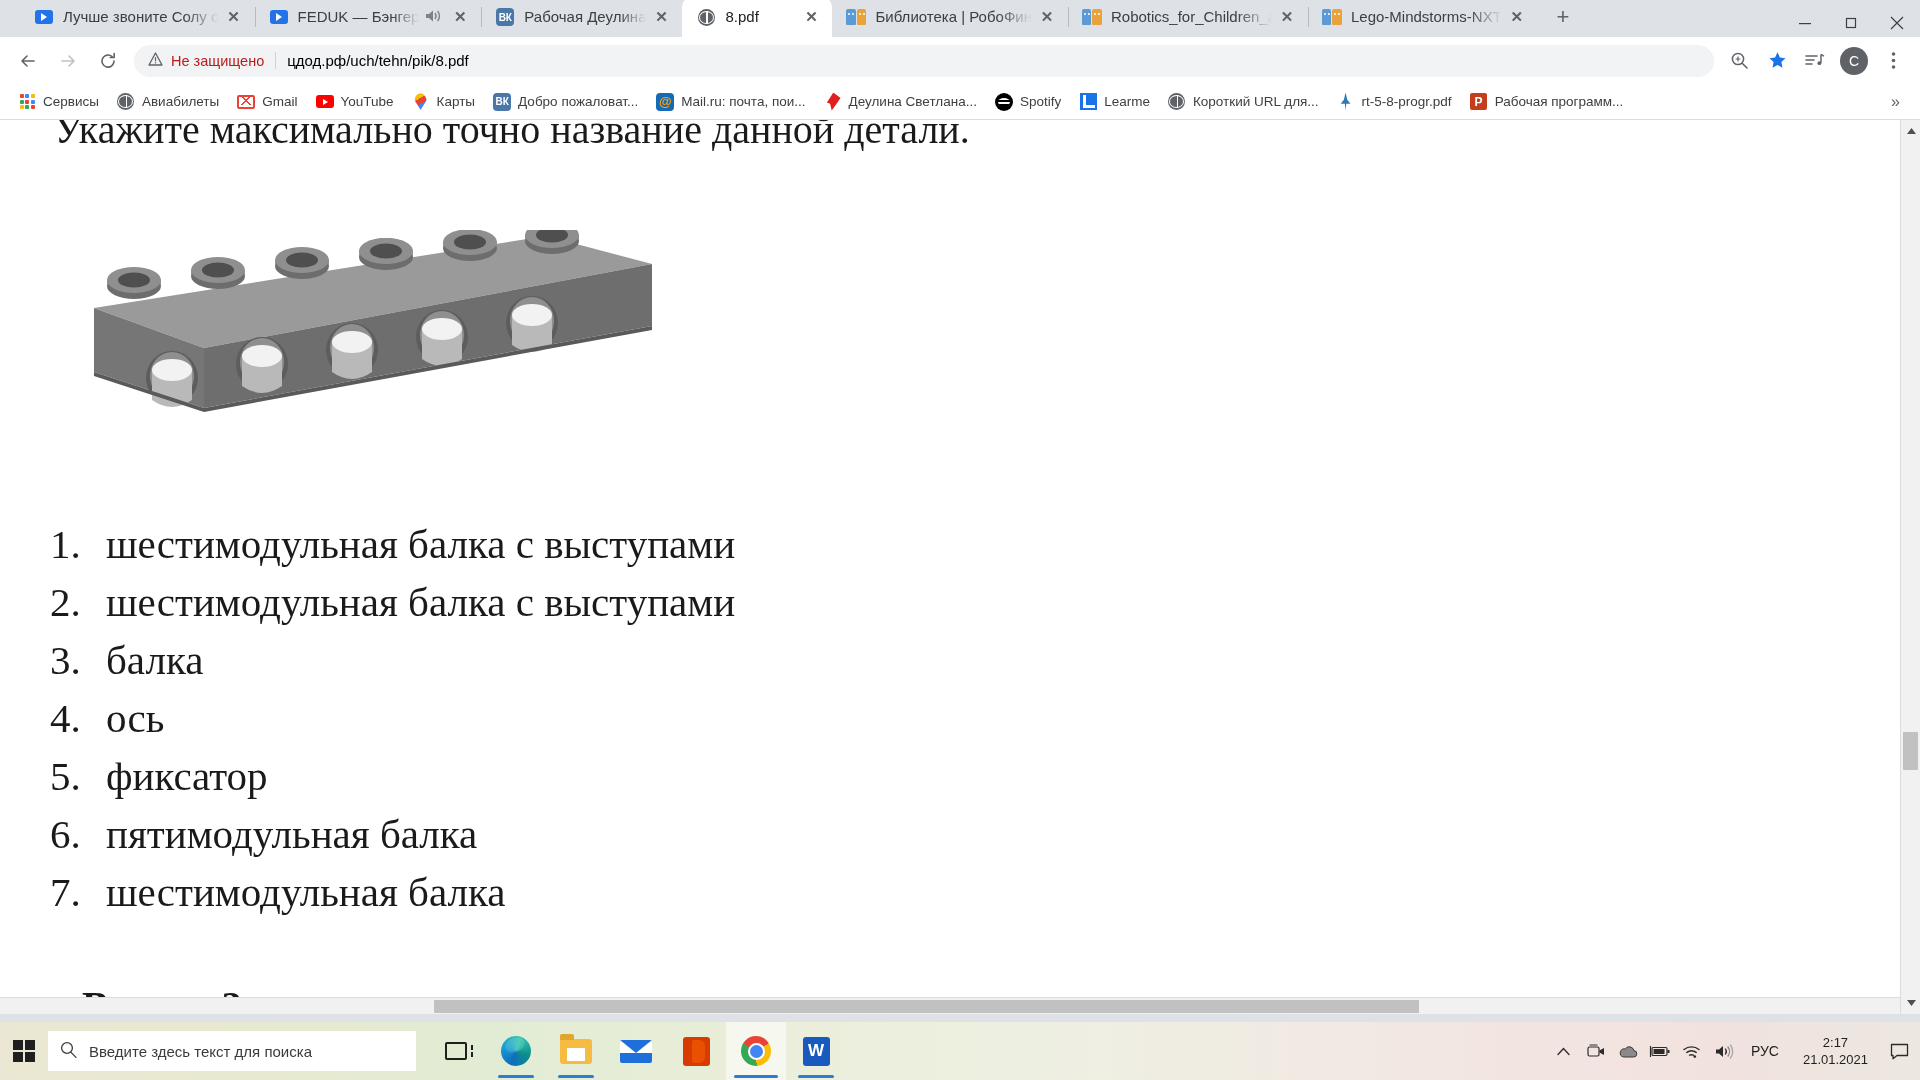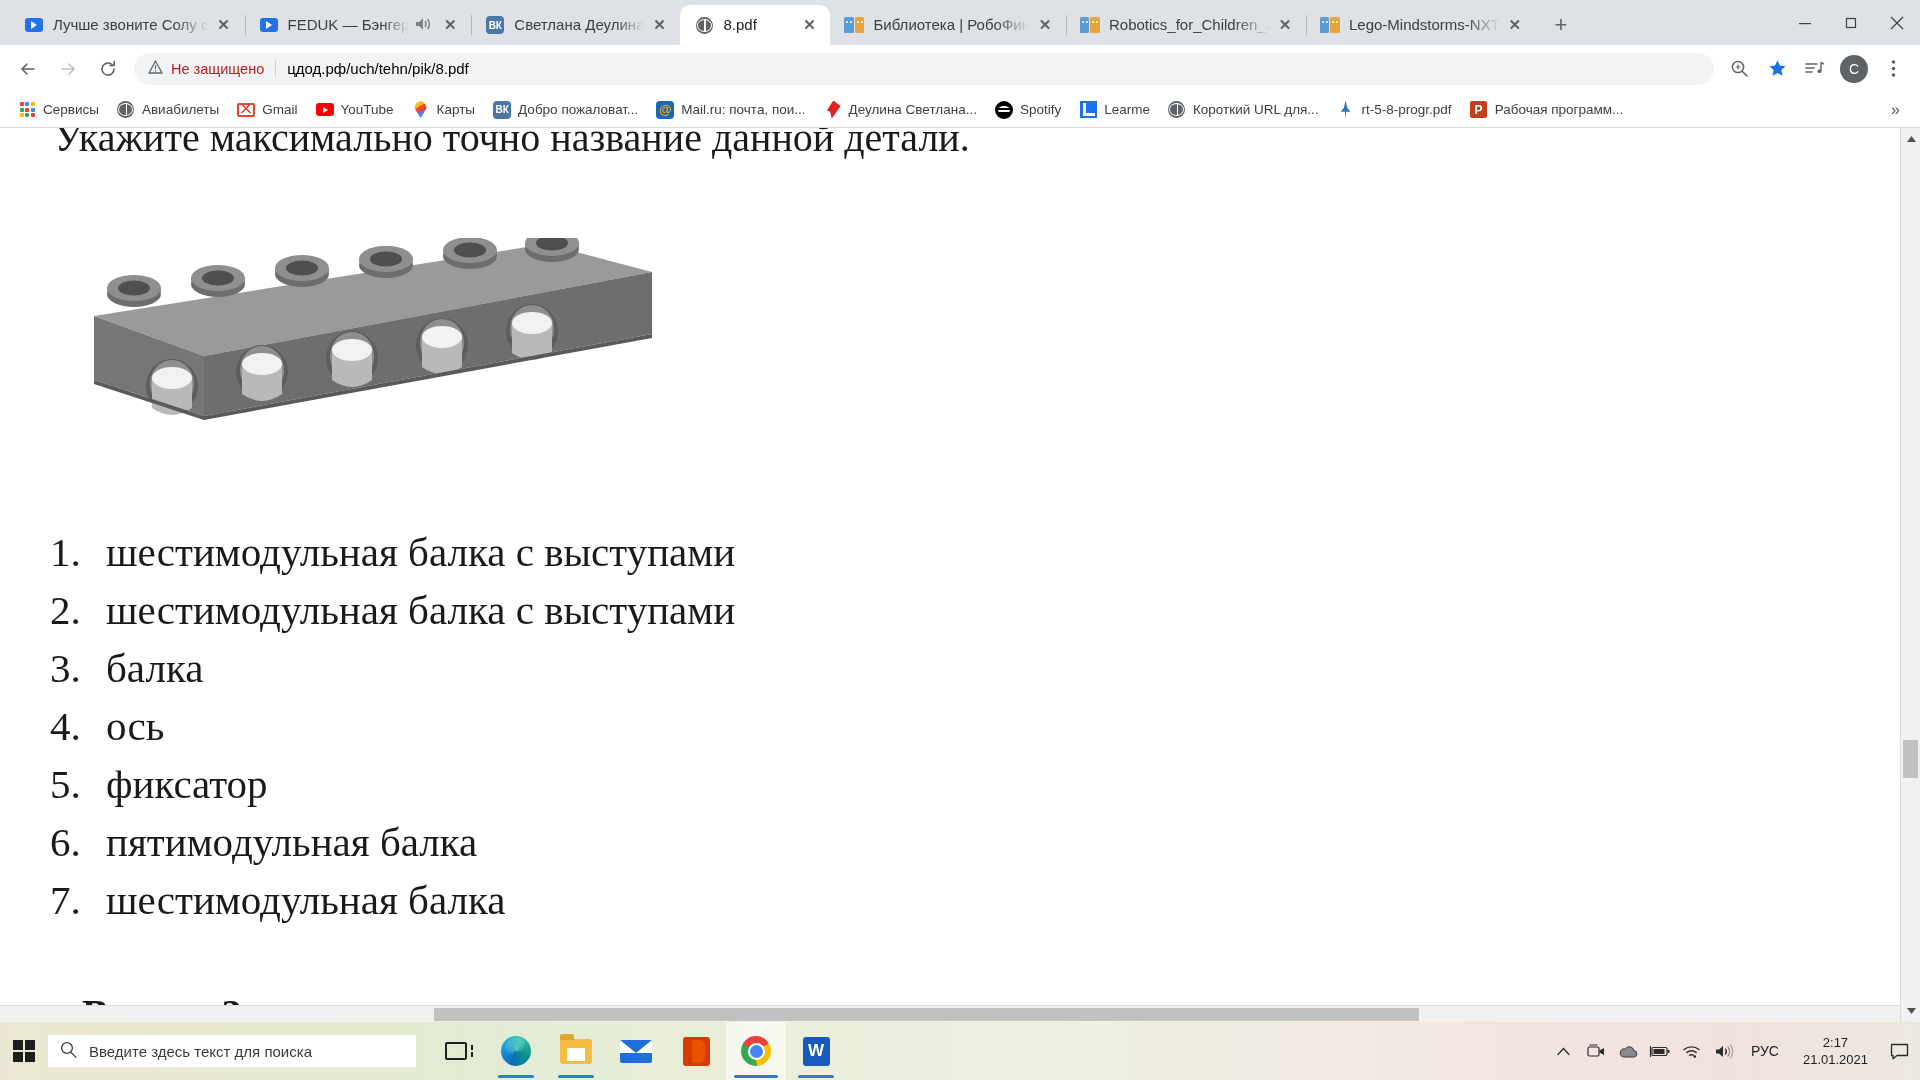--- a/index.html
+++ b/index.html
@@ -8,22 +8,22 @@
     font-family:"Liberation Sans", sans-serif;
     background:#ffffff;
     -webkit-font-smoothing:antialiased;
   }
 
   
   #browser { width:1920px; height:1022px; background:#dee1e6; position:relative; }
 
   
   .tabstrip {
-    height:45px; display:flex; align-items:flex-end;
-    padding-left:10px; position:relative;
+    height:37px; display:flex; align-items:flex-end;
+    padding-left:20px; position:relative;
   }
   .tab {
     height:40px; display:flex; align-items:center;
     padding:0 10px 0 14px; position:relative;
     max-width:240px; min-width:150px; flex:0 0 auto;
     font-size:15px; color:#3c4043;
   }
   .tab.inactive { }
   .tab.inactive + .tab.inactive::before,
   .tab.inactive::before {
@@ -213,21 +213,21 @@
     display:flex; align-items:center;
   }
   #taskbar::before { content:""; position:absolute; inset:0;
     background:rgba(243,243,243,.28); }
   .tb-start { width:48px; height:58px; display:flex; align-items:center;
               justify-content:center; position:relative; z-index:2; }
   .winlogo { display:grid; grid-template-columns:10px 10px;
              grid-template-rows:10px 10px; gap:2.5px; }
   .winlogo i { background:#1f1f1f; }
   .tb-search {
-    width:368px; height:32px; background:#fff; display:flex; align-items:center;
+    width:368px; height:40px; background:#fff; display:flex; align-items:center;
     padding:0 12px; position:relative; z-index:2; font-size:15px; color:#3b3b3b;
   }
   .tb-search .mag { margin-right:12px; }
   .tb-apps { display:flex; align-items:center; position:relative; z-index:2;
              margin-left:10px; }
   .tb-app { width:60px; height:58px; display:flex; align-items:center;
             justify-content:center; position:relative; }
   .tb-app.running::after { content:""; position:absolute; bottom:2px;
             left:12px; width:36px; height:3px; background:#2a7fd4;
             border-radius:2px; }
@@ -309,21 +309,21 @@
             <path d="M14.6 3c2.2 3 2.2 7 0 10" stroke="#5f6368" stroke-width="1.4" fill="none"></path>
           </svg>
       </span>
       <span class="tab-close">✕</span>
     </div>
 
     <div class="tab inactive">
       <span class="tab-fav">
           <span class="fav-vk">ВК</span>
         </span>
-      <span class="tab-title">Светлана Деулина</span>
+      <span class="tab-title">Рабочая Деулина</span>
       <span class="tab-close">✕</span>
     </div>
 
     <div class="tab active">
       <span class="tab-fav">
           <span class="fav-globe"></span>
         </span>
       <span class="tab-title">8.pdf</span>
       <span class="tab-close">✕</span>
     </div>

